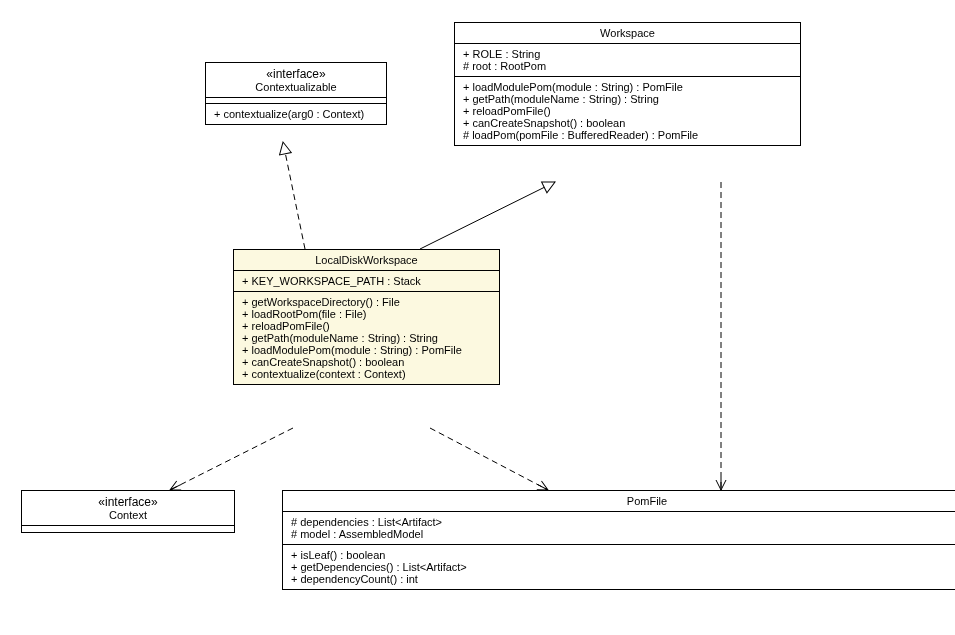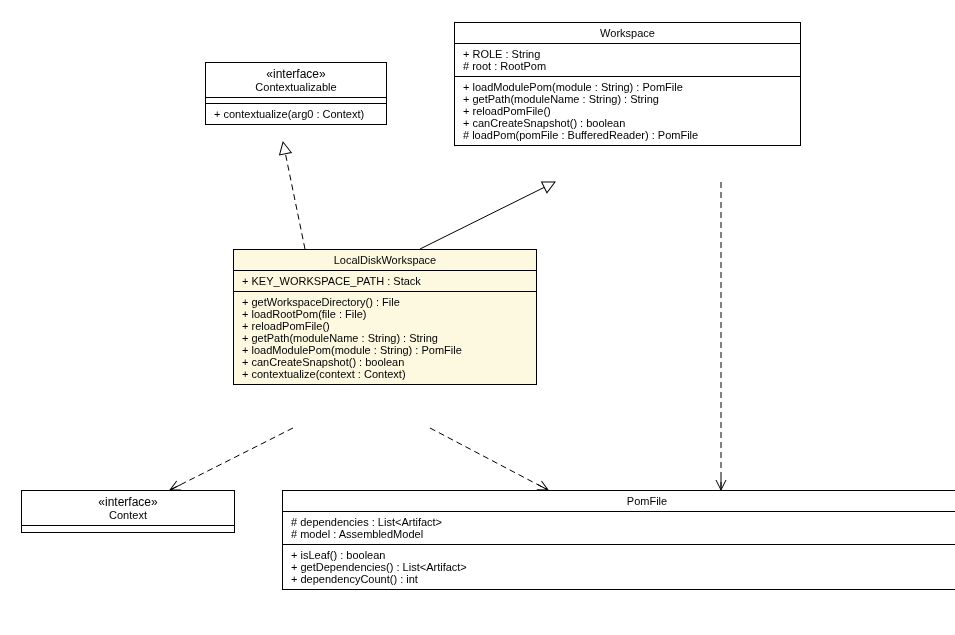--- a/index.html
+++ b/index.html
@@ -54,21 +54,21 @@
   </div>
   <div class="uml-section">
     <div>+ loadModulePom(module : String) : PomFile</div>
     <div>+ getPath(moduleName : String) : String</div>
     <div>+ reloadPomFile()</div>
     <div>+ canCreateSnapshot() : boolean</div>
     <div># loadPom(pomFile : BufferedReader) : PomFile</div>
   </div>
 </div>
 
-<div class="uml-box highlight" style="left:233px; top:249px; width:304px;">
+<div class="uml-box highlight" style="left:233px; top:249px; width:267px;">
   <div class="uml-section uml-title">
     <span class="uml-classname">LocalDiskWorkspace</span>
   </div>
   <div class="uml-section">
     <div>+ KEY_WORKSPACE_PATH : Stack</div>
   </div>
   <div class="uml-section">
     <div>+ getWorkspaceDirectory() : File</div>
     <div>+ loadRootPom(file : File)</div>
     <div>+ reloadPomFile()</div>

